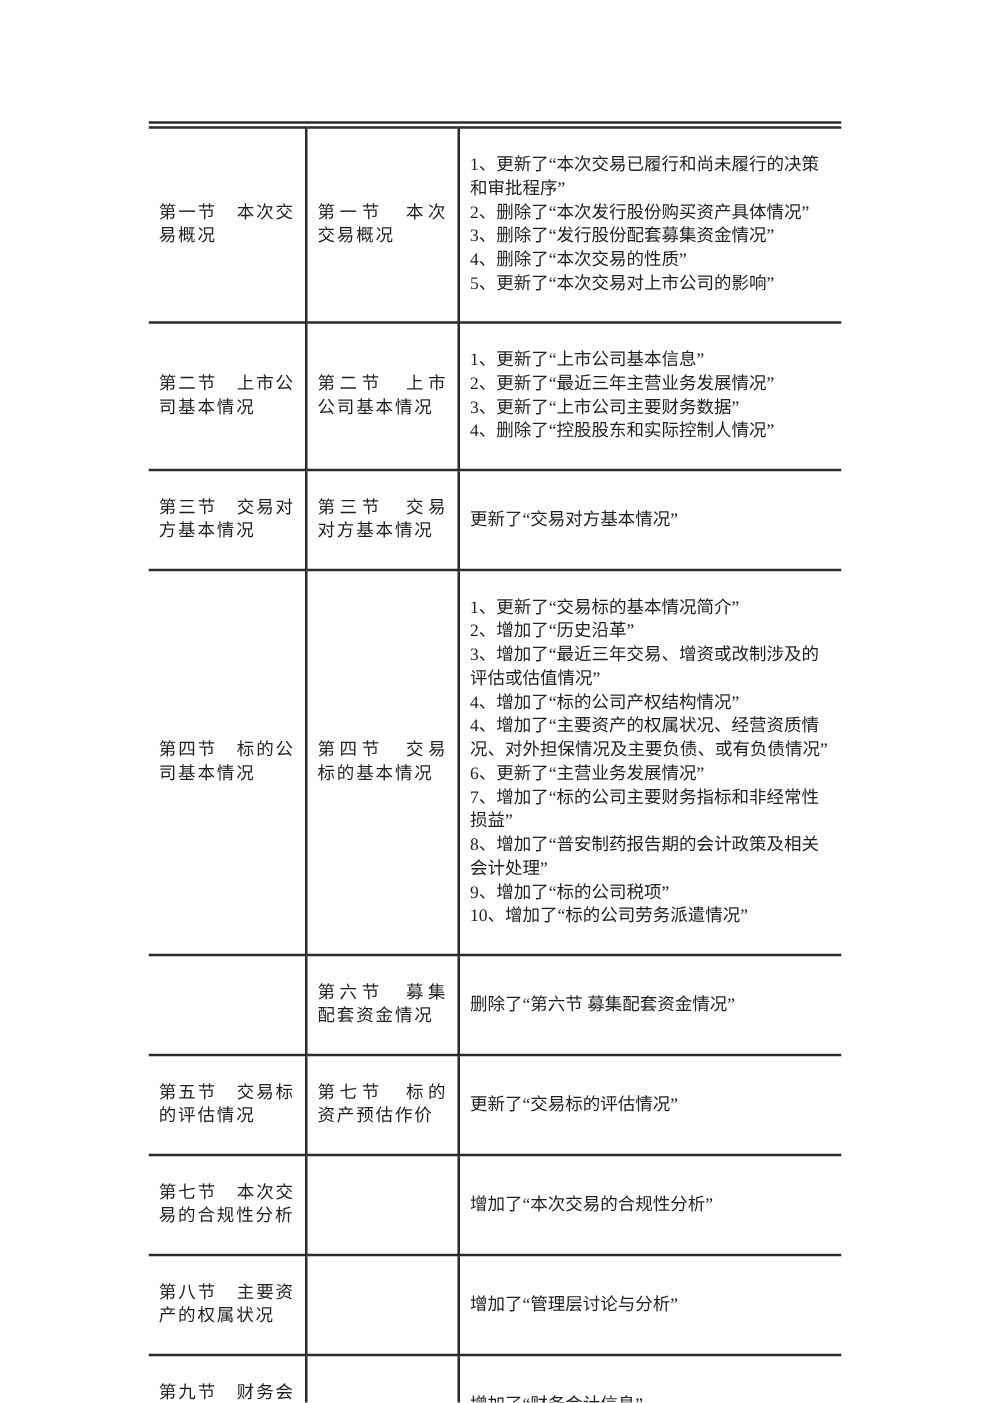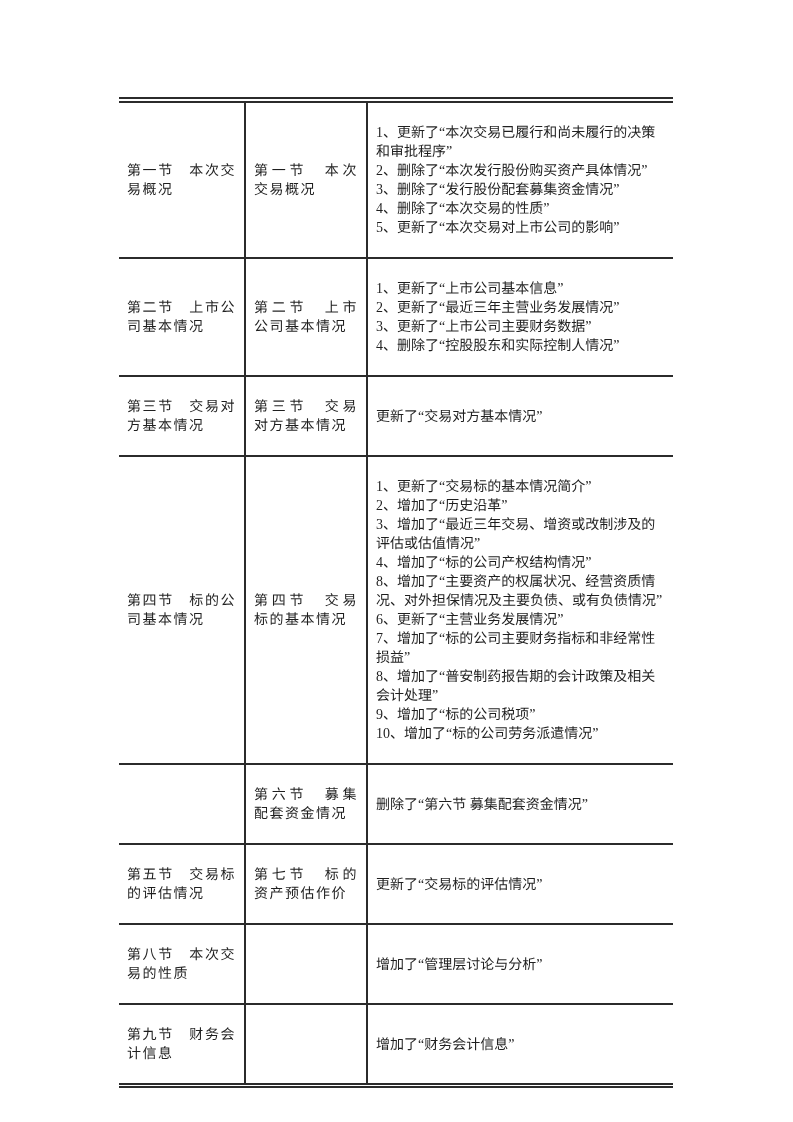--- a/index.html
+++ b/index.html
@@ -94,21 +94,21 @@
             </td>
   </tr>
           <tr style="height: 283px;">
     <td class="c1">第四节　标的公司基本情况</td>
     <td class="c2">第四节　交易标的基本情况</td>
     <td class="c3">
               <div>1、更新了“交易标的基本情况简介”</div>
               <div>2、增加了“历史沿革”</div>
               <div>3、增加了“最近三年交易、增资或改制涉及的评估或估值情况”</div>
               <div>4、增加了“标的公司产权结构情况”</div>
-              <div>8、增加了“主要资产的权属状况、经营资质情况、对外担保情况及主要负债、或有负债情况”</div>
+              <div>4、增加了“主要资产的权属状况、经营资质情况、对外担保情况及主要负债、或有负债情况”</div>
               <div>6、更新了“主营业务发展情况”</div>
               <div>7、增加了“标的公司主要财务指标和非经常性损益”</div>
               <div>8、增加了“普安制药报告期的会计政策及相关会计处理”</div>
               <div>9、增加了“标的公司税项”</div>
               <div>10、增加了“标的公司劳务派遣情况”</div>
             </td>
   </tr>
           <tr style="height: 46px;">
     <td class="c1"></td>
     <td class="c2">第六节　募集配套资金情况</td>
@@ -116,22 +116,29 @@
               <div>删除了“第六节 募集配套资金情况”</div>
             </td>
   </tr>
           <tr style="height: 33px;">
     <td class="c1">第五节　交易标的评估情况</td>
     <td class="c2">第七节　标的资产预估作价</td>
     <td class="c3">
               <div>更新了“交易标的评估情况”</div>
             </td>
   </tr>
+          <tr style="height: 46px;">
+    <td class="c1">第七节　本次交易的合规性分析</td>
+    <td class="c2"></td>
+    <td class="c3">
+              <div>增加了“本次交易的合规性分析”</div>
+            </td>
+  </tr>
           <tr style="height: 44px;">
-    <td class="c1">第八节　本次交易的性质</td>
+    <td class="c1">第八节　主要资产的权属状况</td>
     <td class="c2"></td>
     <td class="c3">
               <div>增加了“管理层讨论与分析”</div>
             </td>
   </tr>
           <tr style="height: 46px;">
     <td class="c1">第九节　财务会计信息</td>
     <td class="c2"></td>
     <td class="c3">
               <div>增加了“财务会计信息”</div>

